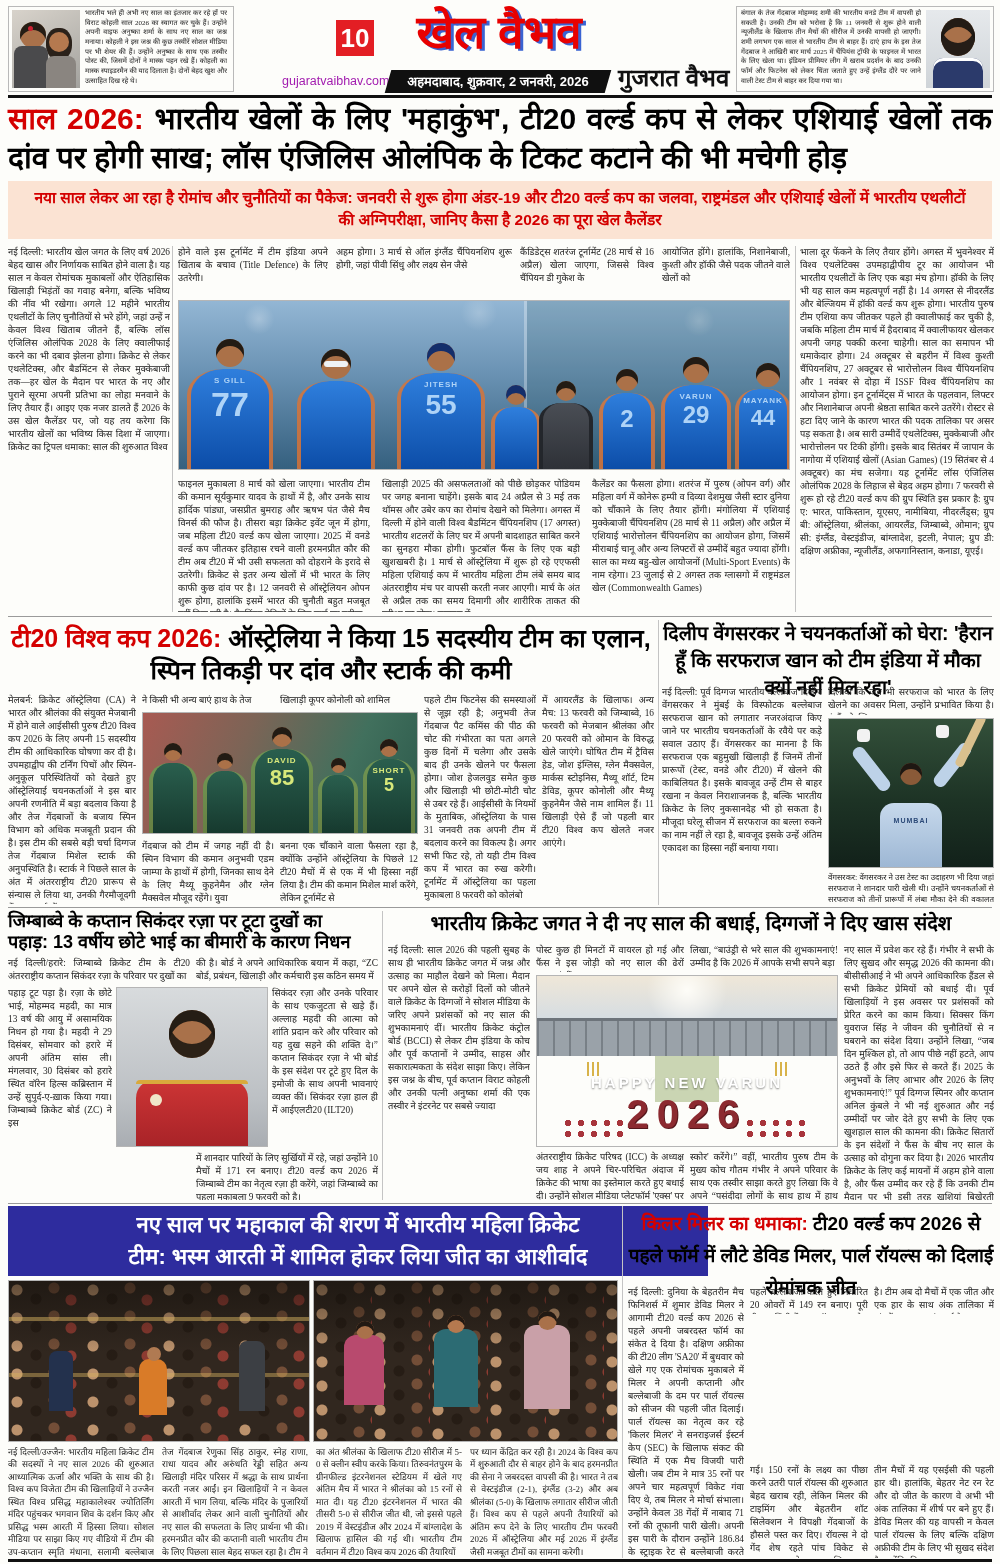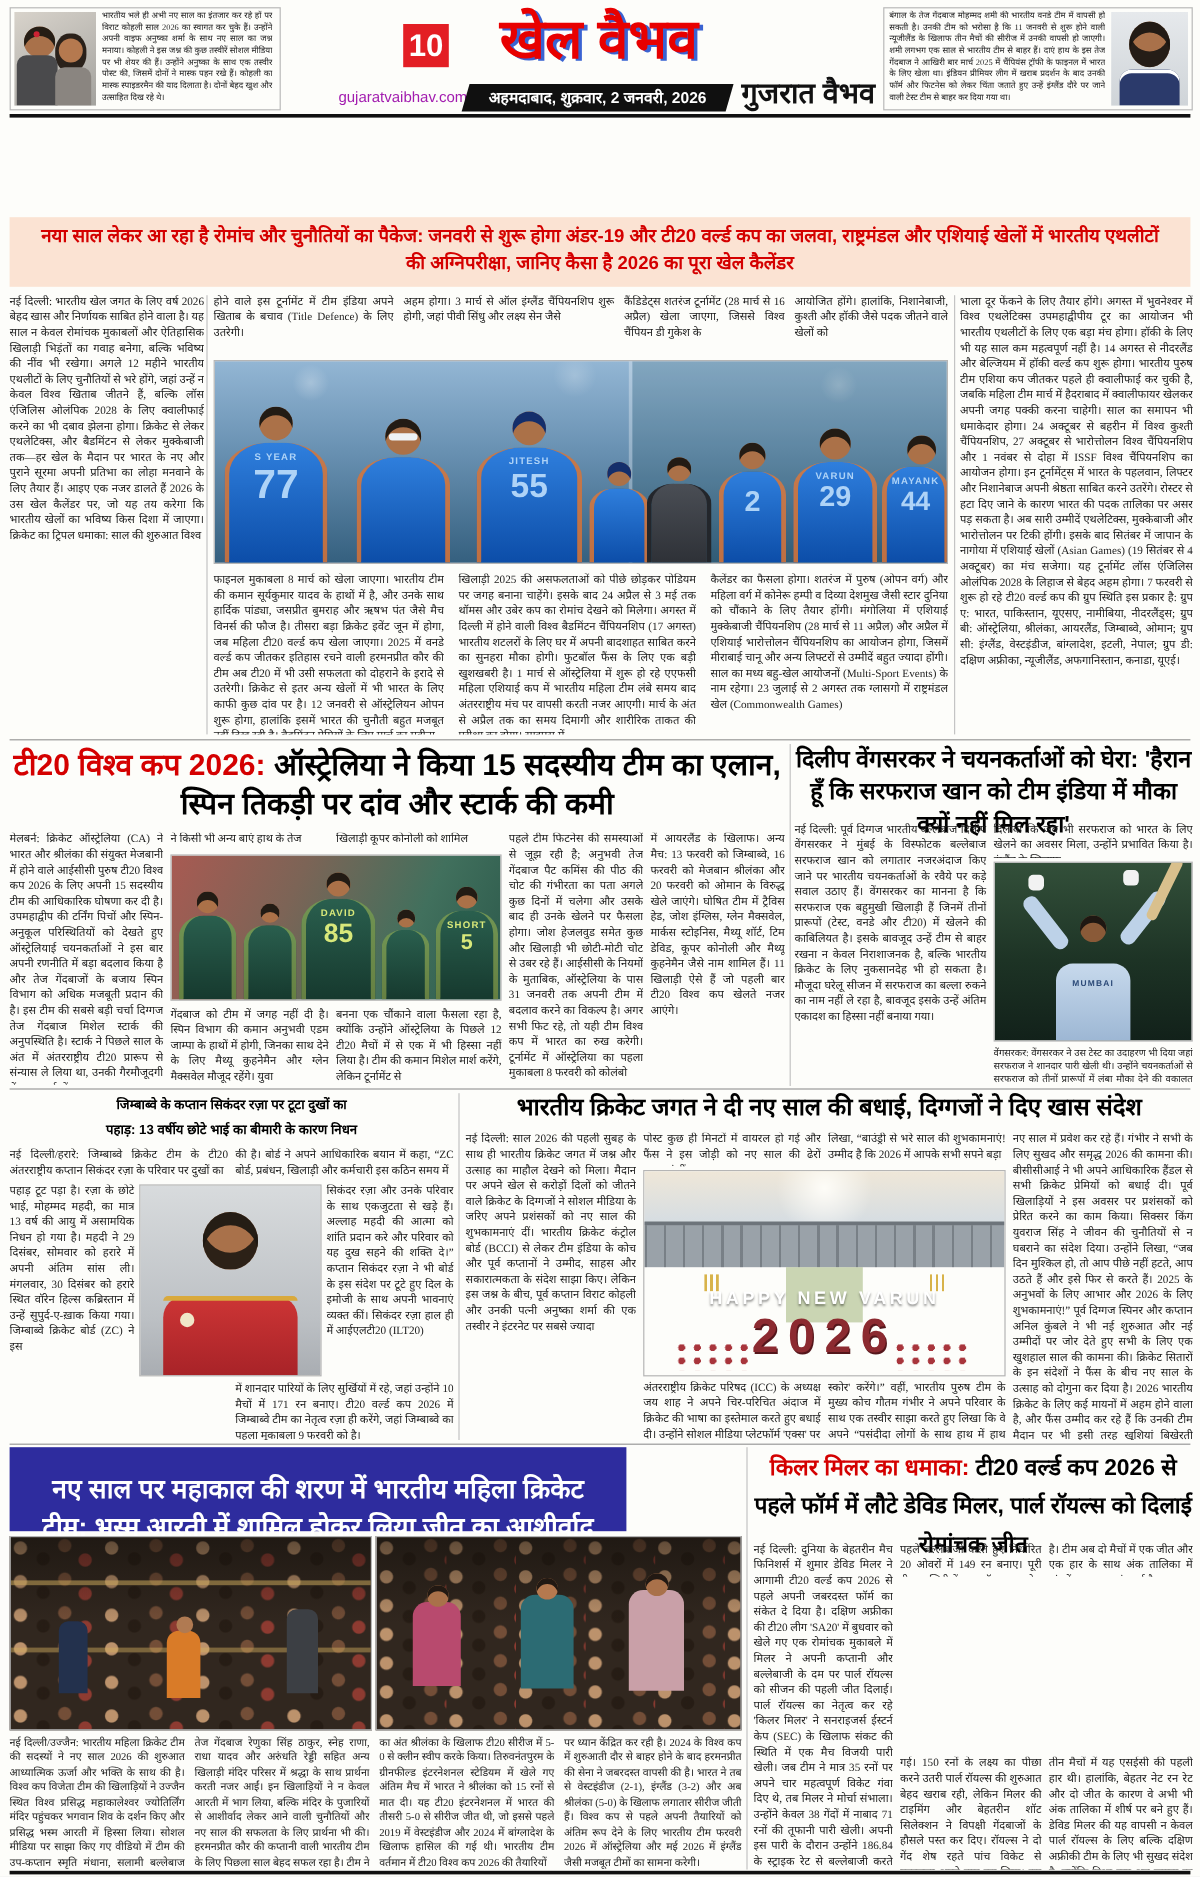--- a/index.html
+++ b/index.html
@@ -60,36 +60,37 @@
   <div class="abs" style="left:736px;top:6px;width:258px;height:86px;border:1px solid #b9b9b9;padding:3px">
     <div class="abs tiny" style="left:4px;top:2px;width:180px;height:78px">बंगाल के तेज गेंदबाज मोहम्मद शमी की भारतीय वनडे टीम में वापसी हो सकती है। उनकी टीम को भरोसा है कि 11 जनवरी से शुरू होने वाली न्यूजीलैंड के खिलाफ तीन मैचों की सीरीज में उनकी वापसी हो जाएगी। शमी लगभग एक साल से भारतीय टीम से बाहर हैं। दाएं हाथ के इस तेज गेंदबाज ने आखिरी बार मार्च 2025 में चैंपियंस ट्रॉफी के फाइनल में भारत के लिए खेला था। इंडियन प्रीमियर लीग में खराब प्रदर्शन के बाद उनकी फॉर्म और फिटनेस को लेकर चिंता जताते हुए उन्हें इंग्लैंड दौरे पर जाने वाली टेस्ट टीम से बाहर कर दिया गया था।</div>
     <div class="photo" style="right:3px;top:3px;width:64px;height:78px;left:auto;border:none;background:linear-gradient(#e6e9ec,#cfd4d8)">
       <div style="position:absolute;left:15px;top:8px;width:34px;height:38px;border-radius:50%;background:#a9714a;box-shadow:inset 0 9px 0 rgba(26,22,18,.95), inset 0 -13px 0 rgba(26,22,18,.92)"></div>
       <div style="position:absolute;left:7px;top:48px;width:50px;height:30px;border-radius:10px 10px 0 0;background:#2b3a6b;box-shadow:inset 0 3px 0 #fff"></div>
     </div>
   </div>
 
   <div class="abs" style="left:8px;top:95px;right:8px;height:3px;background:#111"></div>
 
+  <h1 class="abs hl" style="left:8px;top:99px;width:984px;font-size:30px;line-height:39px;text-align:justify"><span class="red">साल 2026:</span><span> भारतीय खेलों के लिए 'महाकुंभ', टी20 वर्ल्ड कप से लेकर एशियाई खेलों तक दांव पर होगी साख; लॉस एंजिलिस ओलंपिक के टिकट कटाने की भी मचेगी होड़</span></h1>
   <div class="abs" style="left:8px;top:181px;width:984px;height:58px;background:#fbe3d3;color:#d40000;text-align:center;font:800 15.5px/22px 'Liberation Sans',sans-serif;padding:6px 26px">नया साल लेकर आ रहा है रोमांच और चुनौतियों का पैकेज: जनवरी से शुरू होगा अंडर-19 और टी20 वर्ल्ड कप का जलवा, राष्ट्रमंडल और एशियाई खेलों में भारतीय एथलीटों की अग्निपरीक्षा, जानिए कैसा है 2026 का पूरा खेल कैलेंडर</div>
 
   <div class="abs bt" style="left:8px;top:246px;width:162px;height:366px">नई दिल्ली: भारतीय खेल जगत के लिए वर्ष 2026 बेहद खास और निर्णायक साबित होने वाला है। यह साल न केवल रोमांचक मुकाबलों और ऐतिहासिक खिलाड़ी भिड़ंतों का गवाह बनेगा, बल्कि भविष्य की नींव भी रखेगा। अगले 12 महीने भारतीय एथलीटों के लिए चुनौतियों से भरे होंगे, जहां उन्हें न केवल विश्व खिताब जीतने हैं, बल्कि लॉस एंजिलिस ओलंपिक 2028 के लिए क्वालीफाई करने का भी दबाव झेलना होगा। क्रिकेट से लेकर एथलेटिक्स, और बैडमिंटन से लेकर मुक्केबाजी तक—हर खेल के मैदान पर भारत के नए और पुराने सूरमा अपनी प्रतिभा का लोहा मनवाने के लिए तैयार हैं। आइए एक नजर डालते हैं 2026 के उस खेल कैलेंडर पर, जो यह तय करेगा कि भारतीय खेलों का भविष्य किस दिशा में जाएगा। क्रिकेट का ट्रिपल धमाका: साल की शुरुआत विश्व</div>
   <div class="abs bt" style="left:178px;top:246px;width:150px;height:50px">होने वाले इस टूर्नामेंट में टीम इंडिया अपने खिताब के बचाव (Title Defence) के लिए उतरेगी।</div>
   <div class="abs bt" style="left:336px;top:246px;width:176px;height:50px">अहम होगा। 3 मार्च से ऑल इंग्लैंड चैंपियनशिप शुरू होगी, जहां पीवी सिंधु और लक्ष्य सेन जैसे</div>
   <div class="abs bt" style="left:520px;top:246px;width:134px;height:50px">कैंडिडेट्स शतरंज टूर्नामेंट (28 मार्च से 16 अप्रैल) खेला जाएगा, जिससे विश्व चैंपियन डी गुकेश के</div>
   <div class="abs bt" style="left:662px;top:246px;width:128px;height:50px">आयोजित होंगे। हालांकि, निशानेबाजी, कुश्ती और हॉकी जैसे पदक जीतने वाले खेलों को</div>
 
   <div class="photo" style="left:178px;top:300px;width:612px;height:170px;background:linear-gradient(180deg,#93b6d4 0%,#6b93b4 42%,#35607f 100%)">
     <div style="position:absolute;inset:0;background:radial-gradient(circle 22px at 80px 18px,rgba(255,255,255,.25),transparent 70%),radial-gradient(circle 26px at 300px 12px,rgba(255,255,255,.2),transparent 70%),radial-gradient(circle 22px at 520px 20px,rgba(255,255,255,.22),transparent 70%)"></div>
     <div style="position:absolute;left:345px;top:0;width:3px;height:100%;background:rgba(255,255,255,.3)"></div>
     <div style="position:absolute;left:348px;top:0;right:0;bottom:0;background:rgba(20,60,50,.12)"></div>
     <div class="fig" style="left:8px;width:86px">
       <div class="fhead hair" style="width:28px;height:28px"></div>
       <div class="ftorso" style="width:86px;height:100px">
-        <span class="jname">S YEAR</span>
+        <span class="jname">S GILL</span>
         <span class="jno" style="font-size:34px">77</span>
       </div>
     </div>
     <div class="fig" style="left:118px;width:78px">
       <div class="fhead hair" style="width:30px;height:30px">
           <div style="position:absolute;left:3px;top:12px;width:24px;height:6px;background:#eef2f5;border-radius:3px"></div>
         </div>
       <div class="ftorso" style="width:78px;height:88px"></div>
     </div>
     <div class="fig" style="left:218px;width:88px">
@@ -190,21 +191,21 @@
     <div style="position:absolute;right:18px;top:-6px;width:9px;height:56px;background:#d9c08d;border-radius:4px;transform:rotate(26deg)"></div>
     <div style="position:absolute;left:50%;bottom:0;transform:translateX(-50%);width:62px;height:64px;border-radius:14px 14px 0 0;background:linear-gradient(#c7d9ec,#9db7d4)">
       <span style="display:block;text-align:center;margin-top:14px;font:800 7px 'Liberation Sans',sans-serif;color:#2c4a78;letter-spacing:1px">MUMBAI</span>
     </div>
     <div style="position:absolute;left:50%;top:44px;transform:translateX(-50%);width:22px;height:22px;border-radius:50%;background:#8a5a38;box-shadow:inset 0 6px 0 rgba(24,20,16,.95)"></div>
   </div>
   <div class="abs tiny" style="left:828px;top:872px;width:166px;height:32px;font-size:8px">वेंगसरकर: वेंगसरकर ने उस टेस्ट का उदाहरण भी दिया जहां सरफराज ने शानदार पारी खेली थी। उन्होंने चयनकर्ताओं से सरफराज को तीनों प्रारूपों में लंबा मौका देने की वकालत की।</div>
 
   <div class="abs rule-h" style="left:8px;top:907px;right:8px"></div>
 
-  <h2 class="abs hl" style="left:8px;top:911px;width:370px;font-size:11px;line-height:21px;text-align:center">
+  <h2 class="abs hl" style="left:8px;top:911px;width:370px;font-size:18px;line-height:21px;text-align:left">
       <span style="display:block">जिम्बाब्वे के कप्तान सिकंदर रज़ा पर टूटा दुखों का</span>
       <span style="display:block">पहाड़: 13 वर्षीय छोटे भाई का बीमारी के कारण निधन</span>
     </h2>
   <div class="abs bt" style="left:8px;top:957px;width:182px;height:27px">नई दिल्ली/हरारे: जिम्बाब्वे क्रिकेट टीम के टी20 अंतरराष्ट्रीय कप्तान सिकंदर रज़ा के परिवार पर दुखों का</div>
   <div class="abs bt" style="left:196px;top:957px;width:182px;height:27px">की है। बोर्ड ने अपने आधिकारिक बयान में कहा, “ZC बोर्ड, प्रबंधन, खिलाड़ी और कर्मचारी इस कठिन समय में</div>
   <div class="abs bt" style="left:8px;top:987px;width:104px;height:160px">पहाड़ टूट पड़ा है। रज़ा के छोटे भाई, मोहम्मद महदी, का मात्र 13 वर्ष की आयु में असामयिक निधन हो गया है। महदी ने 29 दिसंबर, सोमवार को हरारे में अपनी अंतिम सांस ली। मंगलवार, 30 दिसंबर को हरारे स्थित वॉरेन हिल्स कब्रिस्तान में उन्हें सुपुर्द-ए-ख़ाक किया गया। जिम्बाब्वे क्रिकेट बोर्ड (ZC) ने इस</div>
   <div class="photo" style="left:116px;top:987px;width:152px;height:160px;background:linear-gradient(#d8dbdd,#bcc0c4 70%,#a9adb2)">
     <div style="position:absolute;left:50%;top:22px;transform:translateX(-50%);width:46px;height:48px;border-radius:50%;background:#a9714a;box-shadow:inset 0 11px 0 rgba(30,24,18,.95), inset 0 -14px 0 rgba(30,24,18,.9)"></div>
     <div style="position:absolute;left:50%;bottom:0;transform:translateX(-50%);width:112px;height:66px;border-radius:18px 18px 0 0;background:linear-gradient(#cd3535,#a82328)">
       <div style="position:absolute;left:0;top:0;width:100%;height:4px;background:#d9a93c;border-radius:18px 18px 0 0"></div>
@@ -233,21 +234,21 @@
     <div class="balls" style="position:absolute;left:26px;top:142px;width:66px;height:24px"></div>
     <div class="balls" style="position:absolute;right:26px;top:142px;width:66px;height:24px"></div>
   </div>
 
   <div class="abs bt" style="left:536px;top:1151px;width:148px;height:49px">अंतरराष्ट्रीय क्रिकेट परिषद (ICC) के अध्यक्ष जय शाह ने अपने चिर-परिचित अंदाज में क्रिकेट की भाषा का इस्तेमाल करते हुए बधाई दी। उन्होंने सोशल मीडिया प्लेटफॉर्म 'एक्स' पर</div>
   <div class="abs bt" style="left:690px;top:1151px;width:148px;height:49px">स्कोर' करेंगे।” वहीं, भारतीय पुरुष टीम के मुख्य कोच गौतम गंभीर ने अपने परिवार के साथ एक तस्वीर साझा करते हुए लिखा कि वे अपने “पसंदीदा लोगों के साथ हाथ में हाथ डालकर”</div>
   <div class="abs bt" style="left:844px;top:944px;width:150px;height:256px">नए साल में प्रवेश कर रहे हैं। गंभीर ने सभी के लिए सुखद और समृद्ध 2026 की कामना की। बीसीसीआई ने भी अपने आधिकारिक हैंडल से सभी क्रिकेट प्रेमियों को बधाई दी। पूर्व खिलाड़ियों ने इस अवसर पर प्रशंसकों को प्रेरित करने का काम किया। सिक्सर किंग युवराज सिंह ने जीवन की चुनौतियों से न घबराने का संदेश दिया। उन्होंने लिखा, “जब दिन मुश्किल हो, तो आप पीछे नहीं हटते, आप उठते हैं और इसे फिर से करते हैं। 2025 के अनुभवों के लिए आभार और 2026 के लिए शुभकामनाएं!” पूर्व दिग्गज स्पिनर और कप्तान अनिल कुंबले ने भी नई शुरुआत और नई उम्मीदों पर जोर देते हुए सभी के लिए एक खुशहाल साल की कामना की। क्रिकेट सितारों के इन संदेशों ने फैंस के बीच नए साल के उत्साह को दोगुना कर दिया है। 2026 भारतीय क्रिकेट के लिए कई मायनों में अहम होने वाला है, और फैंस उम्मीद कर रहे हैं कि उनकी टीम मैदान पर भी इसी तरह खुशियां बिखेरती रहेगी।</div>
 
   <div class="abs rule-h" style="left:8px;top:1203px;right:8px"></div>
 
-  <div class="abs" style="left:8px;top:1206px;width:514px;height:70px;background:#2e2c9e;color:#fff;text-align:center;font:900 22px/32px 'Liberation Sans',sans-serif;padding-top:19px">
+  <div class="abs" style="left:8px;top:1206px;width:700px;height:70px;background:#2e2c9e;color:#fff;text-align:center;font:900 22px/32px 'Liberation Sans',sans-serif;padding-top:3px">
     <span style="display:block">नए साल पर महाकाल की शरण में भारतीय महिला क्रिकेट</span>
     <span style="display:block">टीम: भस्म आरती में शामिल होकर लिया जीत का आशीर्वाद</span>
   </div>
   <div class="photo crowd" style="left:8px;top:1280px;width:302px;height:162px">
     <div style="position:absolute;left:0;top:36px;width:100%;height:4px;background:rgba(214,178,96,.5)"></div>
     <div style="position:absolute;left:0;top:92px;width:100%;height:4px;background:rgba(214,178,96,.45)"></div>
     <div style="position:absolute;left:130px;top:78px;width:28px;height:56px;border-radius:10px 10px 0 0;background:#d97b28"></div>
     <div style="position:absolute;left:138px;top:66px;width:14px;height:14px;border-radius:50%;background:#b07a52"></div>
     <div style="position:absolute;left:40px;top:70px;width:24px;height:60px;border-radius:8px 8px 0 0;background:#23314d"></div>
     <div style="position:absolute;left:230px;top:60px;width:26px;height:70px;border-radius:8px 8px 0 0;background:#3c3f44"></div>

